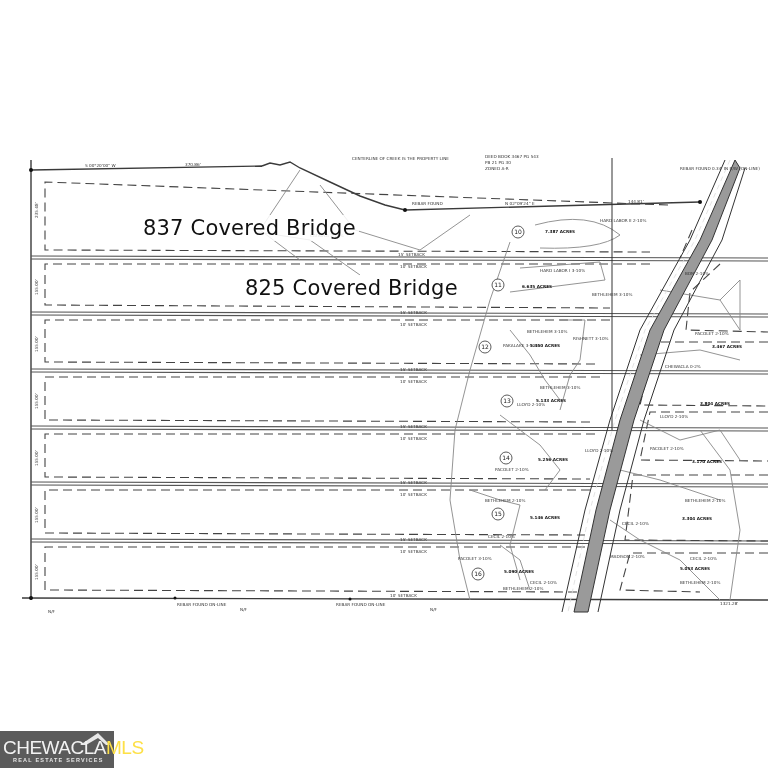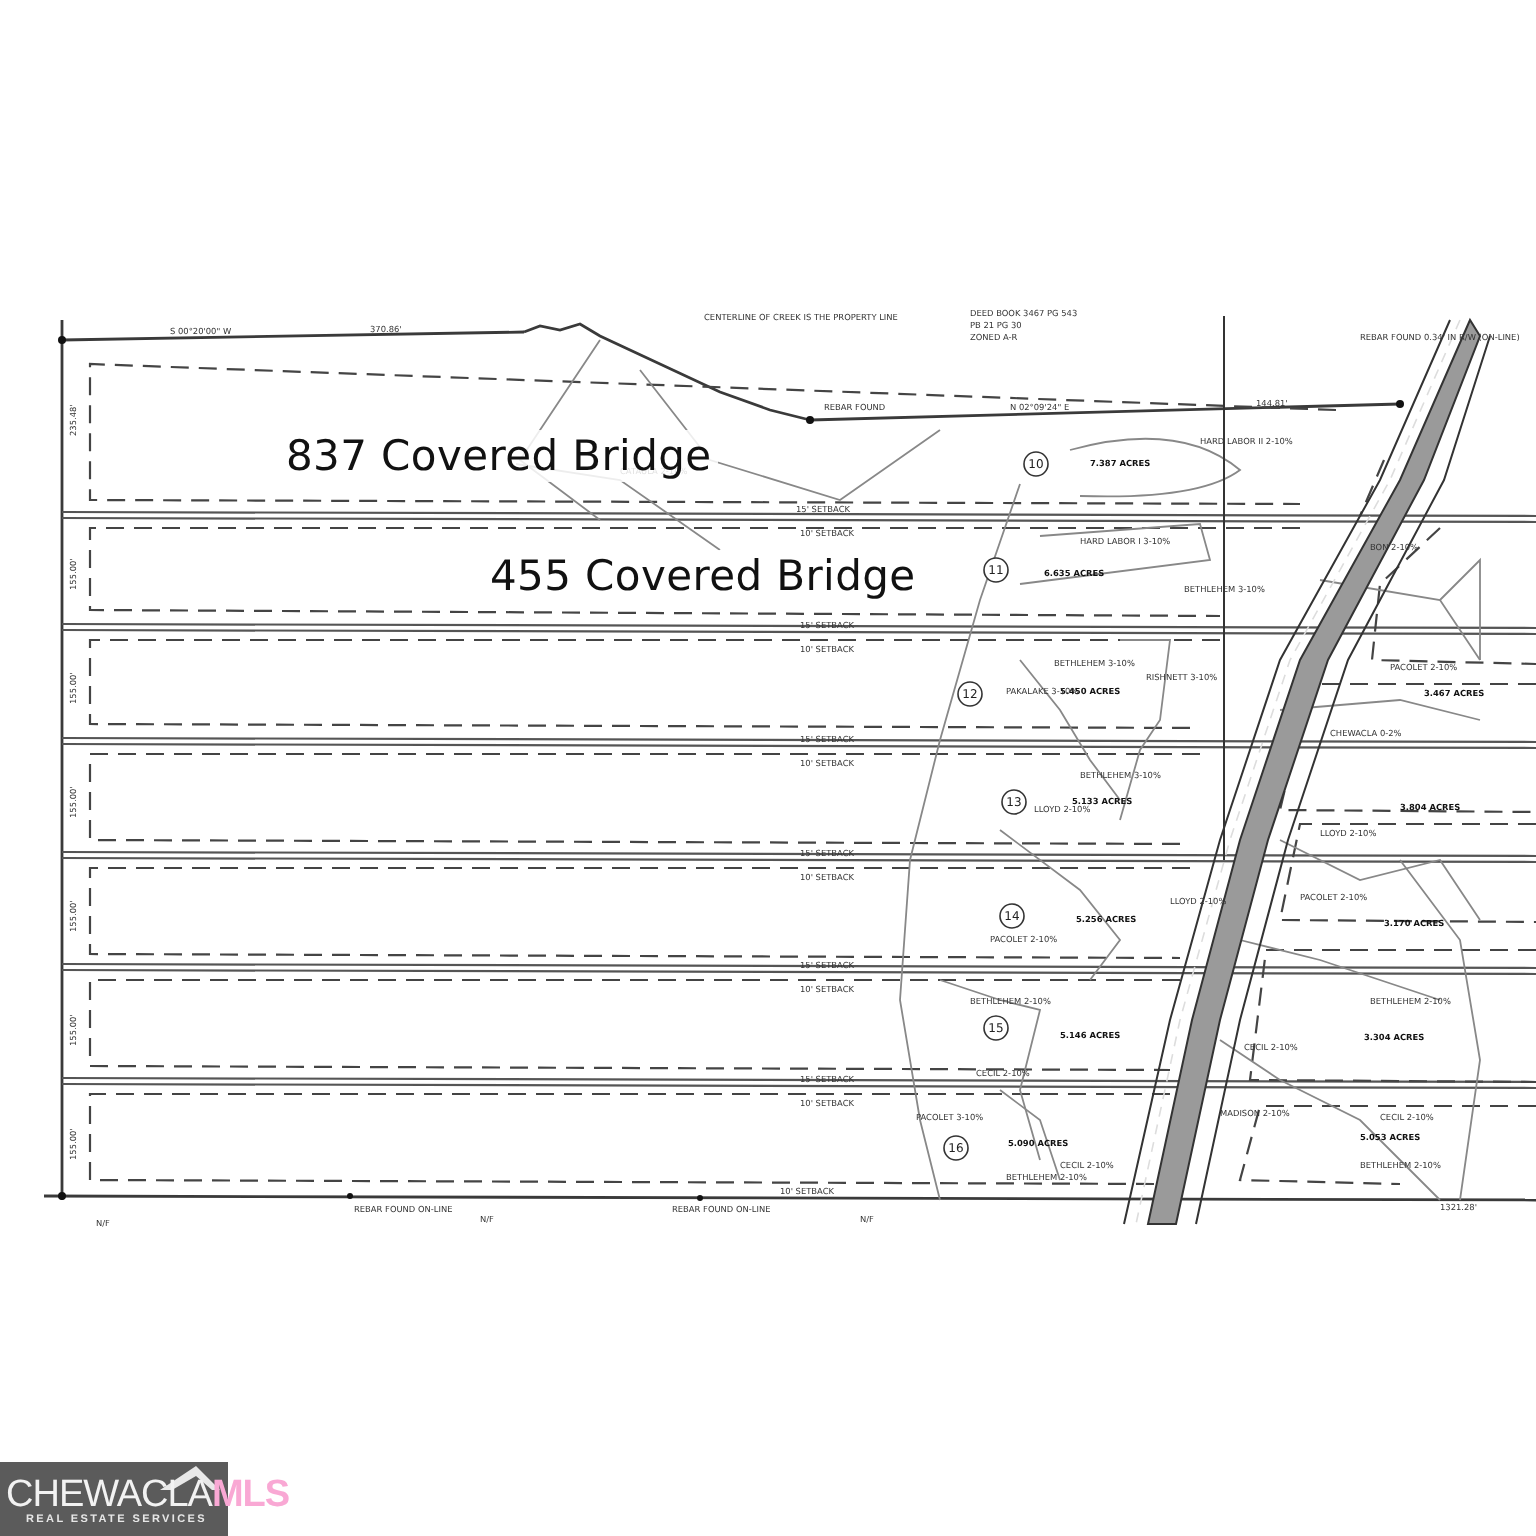--- a/index.html
+++ b/index.html
@@ -11,21 +11,21 @@
   .overlay-label {
     position:absolute; font-family:"DejaVu Sans", sans-serif; font-size:21px; color:#111;
     background:rgba(255,255,255,0.85); padding:0 3px; line-height:26px; letter-spacing:0.2px;margin-left:19px;
   }
   #lbl-837 { left:121px; top:215px; }
   #lbl-825 { left:223px; top:275px; }
   #logo {
     position:absolute; left:0; top:731px; width:114px; height:37px; background:#5b5b5b;
   }
   #logo-text { position:absolute; left:3px; top:6px; color:#f2f2f2; font-family:"Liberation Sans", sans-serif; font-size:19px; letter-spacing:-0.5px; }
-  #logo-text .mls { color:#f9a8d4;font-weight:bold; }
+  #logo-text .mls { color:#fde047; }
   #logo-sub { position:absolute; left:13px; top:26px; font-family:"Liberation Sans", sans-serif; font-size:5.5px; color:#e6e6e6; letter-spacing:1.2px; font-weight:bold; }
   #logo-roof { position:absolute; left:78px; top:0px; }
 </style>
 </head>
 <body>
 
 <svg id="plat" viewBox="0 0 768 768" xmlns="http://www.w3.org/2000/svg">
   <g stroke="#3a3a3a" fill="none" stroke-width="1.4">
 
     <line x1="31" y1="160" x2="31" y2="600"></line>
@@ -222,21 +222,21 @@
     <text class="lbl-small" transform="translate(38,295) rotate(-90)">155.00'</text>
     <text class="lbl-small" transform="translate(38,352) rotate(-90)">155.00'</text>
     <text class="lbl-small" transform="translate(38,409) rotate(-90)">155.00'</text>
     <text class="lbl-small" transform="translate(38,466) rotate(-90)">155.00'</text>
     <text class="lbl-small" transform="translate(38,523) rotate(-90)">155.00'</text>
     <text class="lbl-small" transform="translate(38,580) rotate(-90)">155.00'</text>
   </g>
 </svg>
 
 <div class="overlay-label" id="lbl-837">837 Covered Bridge</div>
-<div class="overlay-label" id="lbl-825">455 Covered Bridge</div>
+<div class="overlay-label" id="lbl-825">825 Covered Bridge</div>
 
 <div id="logo">
   <svg id="logo-roof" width="34" height="14" viewBox="0 0 34 14">
     <polygon points="2,14 20,2 32,14 28,14 20,7 8,14" fill="#e8e8e8"></polygon>
   </svg>
   <div id="logo-text"><span>CHEWACLA</span><span class="mls">MLS</span></div>
   <div id="logo-sub">REAL ESTATE SERVICES</div>
 </div>
 
 </body></html>

